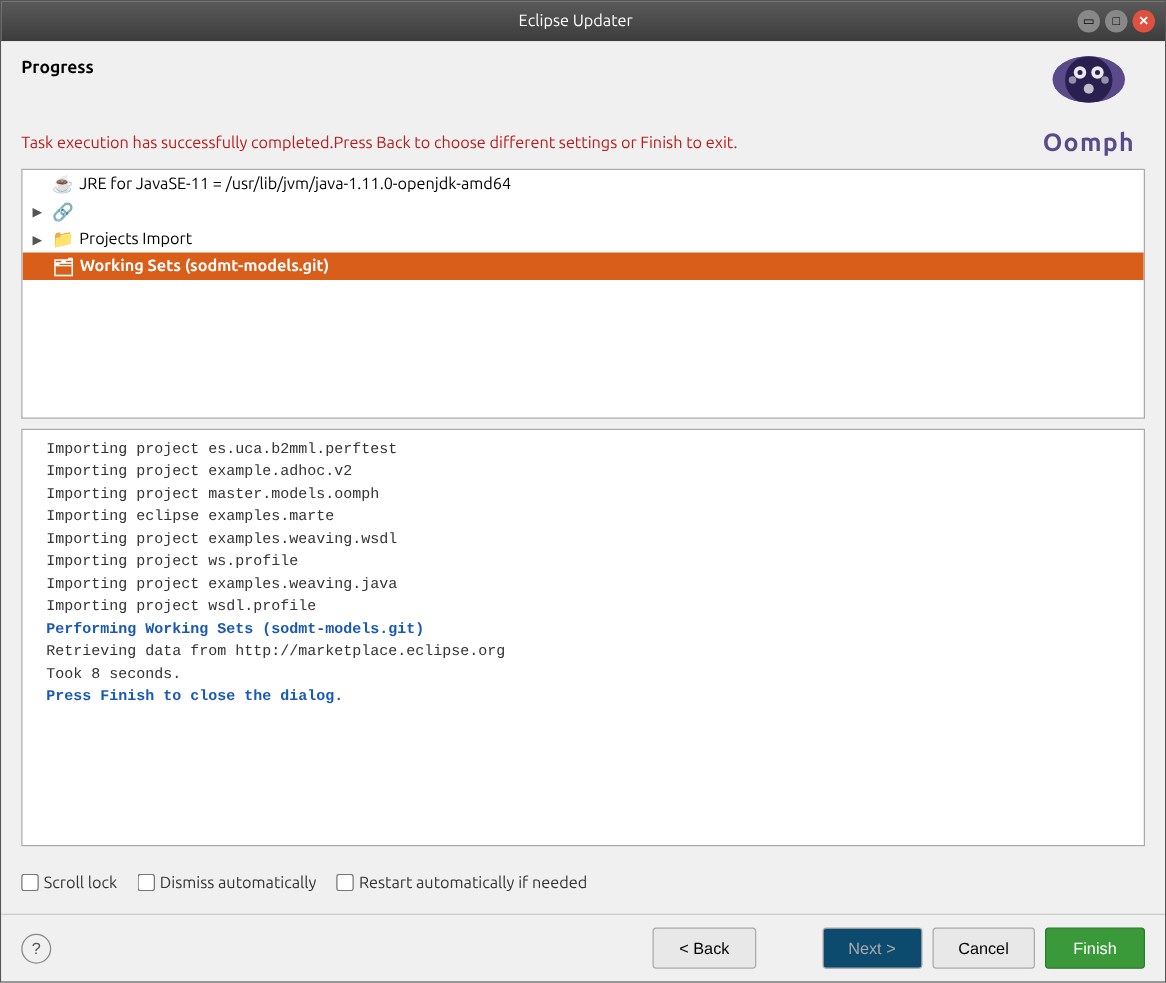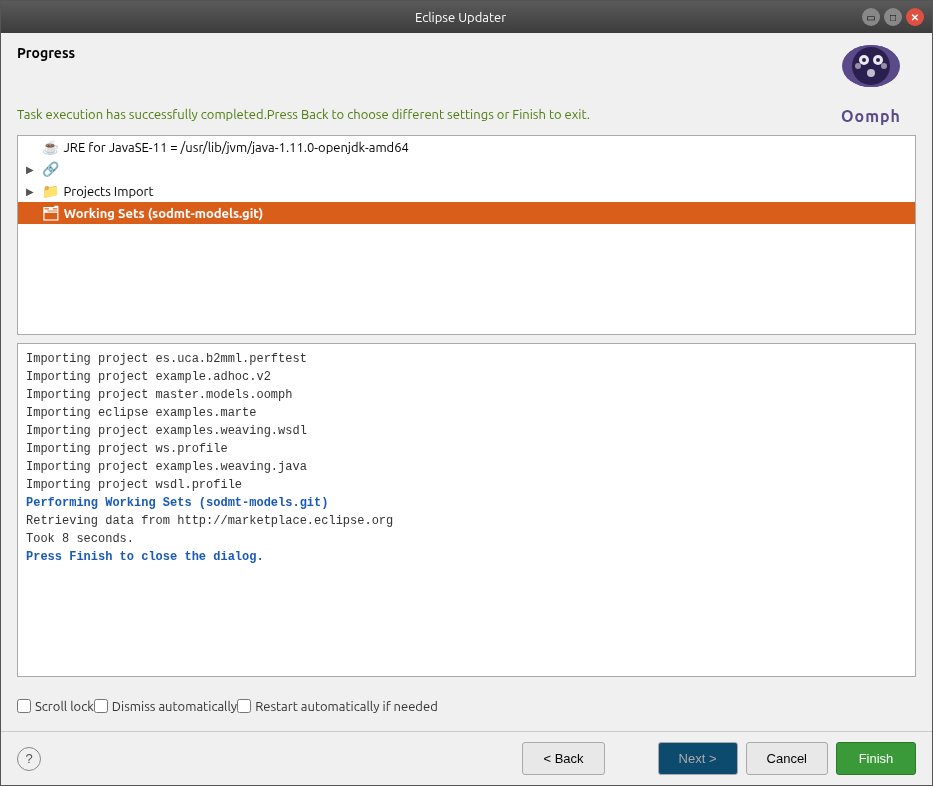--- a/index.html
+++ b/index.html
@@ -71,21 +71,21 @@
       flex: 1;
     }
     .progress-title {
       font-size: 14px;
       font-weight: bold;
       color: #000;
       margin-bottom: 6px;
     }
     .progress-desc {
       font-size: 13px;
-      color: #4d7c0f;
+      color: #b91c1c;
       line-height: 1.4;
       margin-top: 44px;
     }
     .oomph-logo {
       width: 90px;
       height: 80px;
       display: flex;
       flex-direction: column;
       align-items: center;
       justify-content: center;
@@ -97,21 +97,21 @@
       height: 58px;
       border-radius: 50%;
       background: #5a4a8a;
       display: flex;
       align-items: center;
       justify-content: center;
       position: relative;
       overflow: hidden;
     }
     .oomph-label {
-      font-size: 16px;
+      font-size: 20px;
       font-weight: bold;
       color: #5a4a8a;
       margin-top: 20px;
       letter-spacing: 1px;
     }
     .tree-panel {
       border: 1px solid #aaa;
       background: white;
       height: 200px;
       overflow-y: auto;
@@ -138,39 +138,39 @@
     }
     .tree-item.selected .expand-arrow { color: white; }
     .tree-icon {
       font-size: 14px;
     }
     .log-panel {
       border: 1px solid #aaa;
       background: white;
       flex: 1;
       overflow-y: auto;
-      padding: 6px 8px;
+      padding: 6px 19px;
       font-family: 'Courier New', monospace;
       font-size: 12px;
       margin-bottom: 16px;
       min-height: 200px;
     }
     .log-line {
       color: #333;
       line-height: 1.5;
       white-space: pre;
     }
     .log-line.blue {
       color: #1a5ab5;
       font-weight: bold;
     }
     .bottom-checkboxes {
       display: flex;
       align-items: center;
-      gap: 0;
+      gap: 16px;
       padding: 6px 0;
       font-size: 13px;
       color: #333;
       flex-shrink: 0;
     }
     .checkbox-item {
       display: flex;
       align-items: center;
       gap: 4px;
     }

